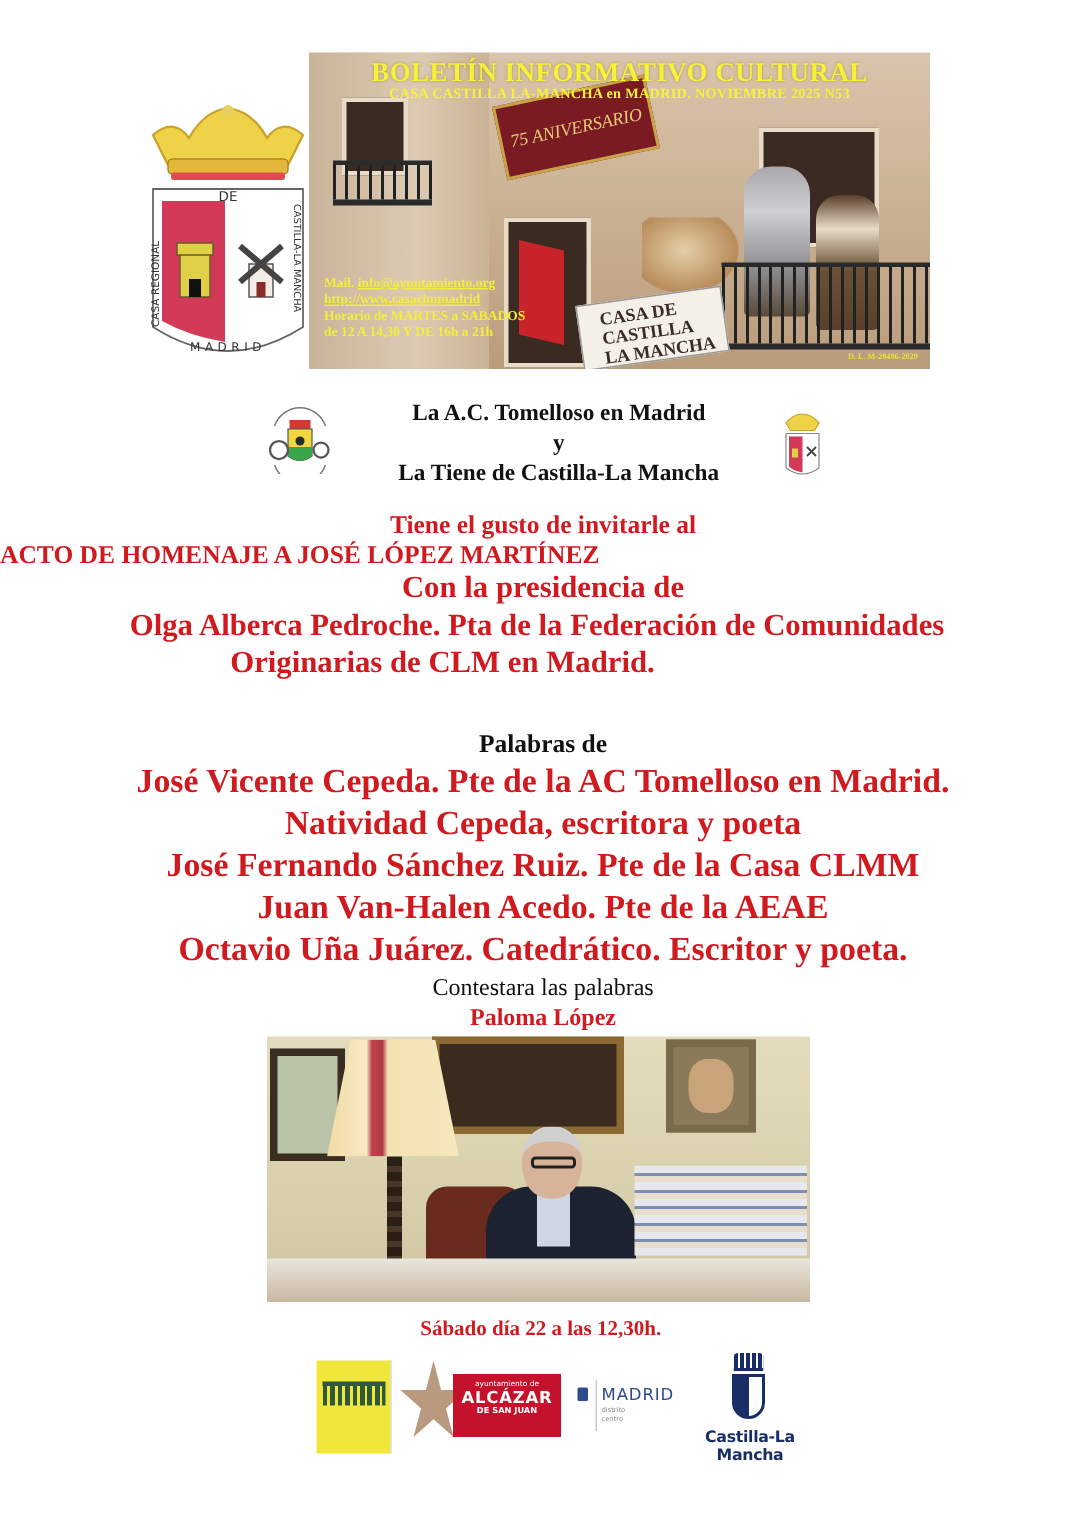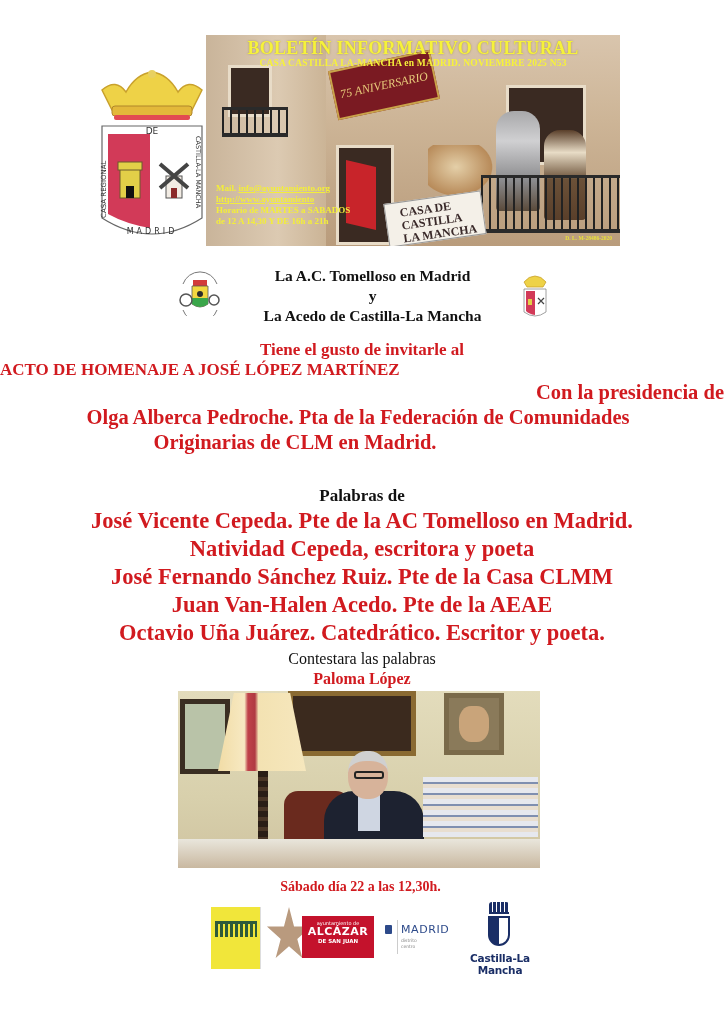--- a/index.html
+++ b/index.html
@@ -69,21 +69,21 @@
   .org-logo-right { position: absolute; left: 521px; top: 274px; width: 28px; height: 46px; }
   .organizers {
     position: absolute; left: 230px; top: 266px; width: 285px; text-align: center;
     color: #111; font-weight: bold; font-size: 15.5px; line-height: 20px;
   }
 
   
   .red { color: #d11a1f; font-weight: bold; }
   .inv-intro { position: absolute; left: 0; top: 340px; width: 724px; text-align: center; font-size: 17px; }
   .inv-act { position: absolute; left: 0; top: 360px; width: 609px; text-align: left; font-size: 17px; }
-  .inv-pres { position: absolute; left: 0; top: 381px; width: 724px; text-align: right; font-size: 20.5px; }
+  .inv-pres { position: absolute; left: 0; top: 381px; width: 724px; text-align: center; font-size: 20.5px; }
   .inv-olga { position: absolute; left: 0; top: 406px; width: 716px; text-align: center; font-size: 20.5px; }
   .inv-orig { position: absolute; left: 0; top: 431px; width: 590px; text-align: center; font-size: 20.5px; }
 
   .words-label { position: absolute; left: 0; top: 486px; width: 724px; text-align: center; font-size: 17px; font-weight: bold; color: #111; }
   .speaker { position: absolute; left: 0; width: 724px; text-align: center; font-size: 22.5px; }
   .respond-label { position: absolute; left: 0; top: 650px; width: 724px; text-align: center; font-size: 16px; color: #111; }
   .respond-name { position: absolute; left: 0; top: 670px; width: 724px; text-align: center; font-size: 16px; }
 
   
   .photo {
@@ -172,21 +172,21 @@
   <div class="sign">CASA DE CASTILLA LA MANCHA</div>
 
   <div class="banner-title">BOLETÍN INFORMATIVO CULTURAL</div>
   <div class="banner-subtitle">CASA CASTILLA LA-MANCHA en MADRID. NOVIEMBRE 2025 N53</div>
 
   <div class="banner-contact">
     <div>
       <span>Mail.</span>
       <a>info@ayuntamiento.org</a>
     </div>
-    <div><a>http://www.ayuntamiento</a></div>
+    <div><a>http://www.casaclmmadrid</a></div>
     <div>Horario de MARTES a SABADOS</div>
     <div>de 12 A 14,30 Y DE 16h a 21h</div>
   </div>
   <div class="banner-dl">D. L. M-28486-2020</div>
 </div>
 
 <div class="org-logo-left">
   <svg width="46" height="46" viewBox="0 0 46 46">
     <path d="M6 14 A18 18 0 0 1 40 14" fill="none" stroke="#777" stroke-width="1"></path>
     <rect x="16" y="10" width="14" height="6" fill="#d23a3a"></rect>
@@ -195,21 +195,21 @@
     <circle cx="23" cy="24" r="3" fill="#2a2a2a"></circle>
     <circle cx="9" cy="30" r="6" fill="none" stroke="#555" stroke-width="1.5"></circle>
     <circle cx="37" cy="30" r="5" fill="none" stroke="#555" stroke-width="1.5"></circle>
     <path d="M6 40 A18 18 0 0 0 40 40" fill="none" stroke="#777" stroke-width="1"></path>
   </svg>
 </div>
 
 <div class="organizers">
   <div>La A.C. Tomelloso en Madrid</div>
   <div>y</div>
-  <div>La Acedo de Castilla-La Mancha</div>
+  <div>La Tiene de Castilla-La Mancha</div>
 </div>
 
 <div class="org-logo-right">
   <svg width="28" height="46" viewBox="0 0 28 46">
     <path d="M3 8 Q8 2 14 2 Q20 2 25 8 L22 13 L6 13 Z" fill="#eed247" stroke="#c9a12c" stroke-width="0.8"></path>
     <path d="M3 15 L25 15 L25 38 Q14 46 3 38 Z" fill="#fff" stroke="#888" stroke-width="0.8"></path>
     <path d="M5 17 L14 17 L14 41 Q8 40 5 37 Z" fill="#d23a58"></path>
     <rect x="7" y="25" width="4" height="6" fill="#e2cf48"></rect>
     <path d="M17 24 L23 30 M23 24 L17 30" stroke="#444" stroke-width="1.2"></path>
   </svg>

